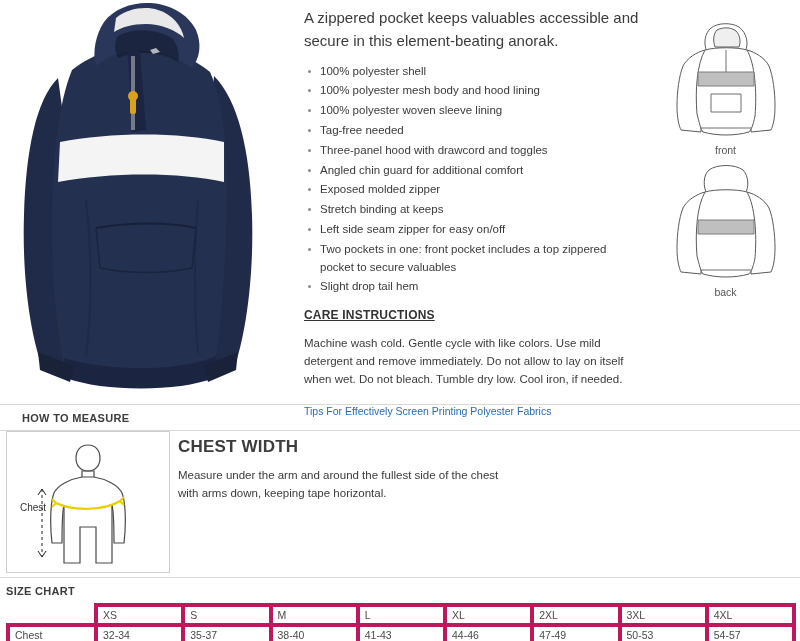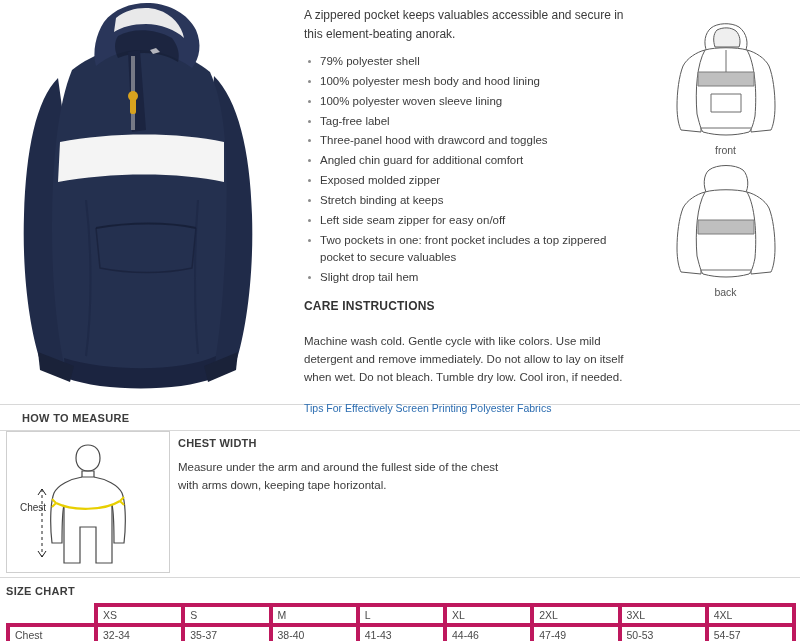--- a/index.html
+++ b/index.html
@@ -24,21 +24,21 @@
   }
   .jacket-svg { position: absolute; left: 0; top: 0; }
 
   .details-col {
     flex: 0 0 355px;
     width: 355px;
     padding: 6px 12px 0 8px;
     position: relative;
   }
   .intro {
-    font-size: 12px;
+    font-size: 15px;
     line-height: 1.55;
     color: #3b3b3b;
     margin: 0 0 10px 0;
   }
   ul.features {
     list-style: none;
     margin: 0 0 12px 0;
     padding: 0;
   }
   ul.features li {
@@ -54,22 +54,23 @@
     position: absolute;
     left: 4px; top: 7px;
     width: 3px; height: 3px;
     background: #8a8a8a;
     border-radius: 50%;
   }
   .care-heading {
     font-size: 12px;
     font-weight: bold;
     color: #333;
-    margin: 4px 0 20px 0;
+    margin: 4px 0 13px 0;
     letter-spacing: .2px;
+    text-decoration: underline;
   }
   .care-text {
     font-size: 11.5px;
     line-height: 1.55;
     color: #3b3b3b;
     margin: 0 0 16px 0;
   }
   .tips-link {
     font-size: 10.5px;
     color: #2b6cb0;
@@ -111,21 +112,21 @@
   }
   .measure-img {
     flex: 0 0 170px;
     padding-left: 6px;
   }
   .measure-text {
     flex: 1;
     padding: 6px 0 0 8px;
   }
   .chest-title {
-    font-size: 11px;
+    font-size: 17px;
     font-weight: bold;
     color: #3c3c3c;
     letter-spacing: .2px;
     margin-bottom: 9px;
   }
   .chest-desc {
     font-size: 11.5px;
     line-height: 1.6;
     color: #3b3b3b;
   }
@@ -201,24 +202,24 @@
           <path d="M86 200 C92 250 92 310 86 356" stroke="#1a2341" stroke-width="2" fill="none" opacity="0.5"></path>
           <path d="M198 200 C194 250 194 310 198 354" stroke="#1a2341" stroke-width="2" fill="none" opacity="0.5"></path>
         </g>
       </svg>
     </div>
 
     <div class="details-col">
       <p class="intro">A zippered pocket keeps valuables accessible and secure in this element-beating anorak.</p>
 
       <ul class="features">
-        <li>79% polyester shell</li>
+        <li>100% polyester shell</li>
         <li>100% polyester mesh body and hood lining</li>
         <li>100% polyester woven sleeve lining</li>
-        <li>Tag-free label</li>
+        <li>Tag-free needed</li>
         <li>Three-panel hood with drawcord and toggles</li>
         <li>Angled chin guard for additional comfort</li>
         <li>Exposed molded zipper</li>
         <li>Stretch binding at keeps</li>
         <li>Left side seam zipper for easy on/off</li>
         <li>Two pockets in one: front pocket includes a top zippered pocket to secure valuables</li>
         <li>Slight drop tail hem</li>
       </ul>
 
       <div class="care-heading">CARE INSTRUCTIONS</div>

